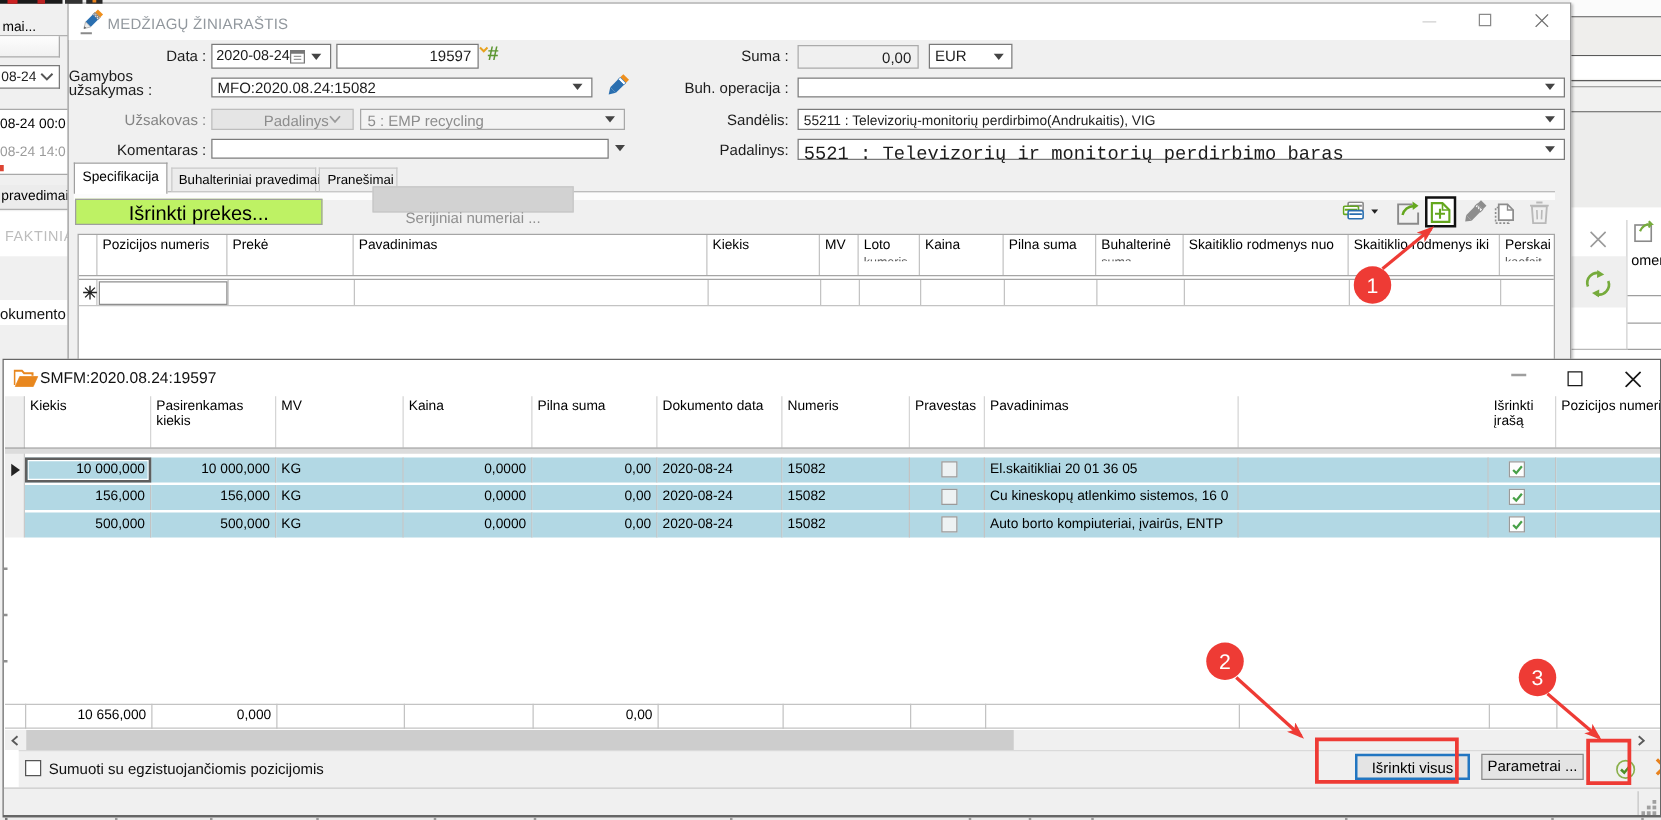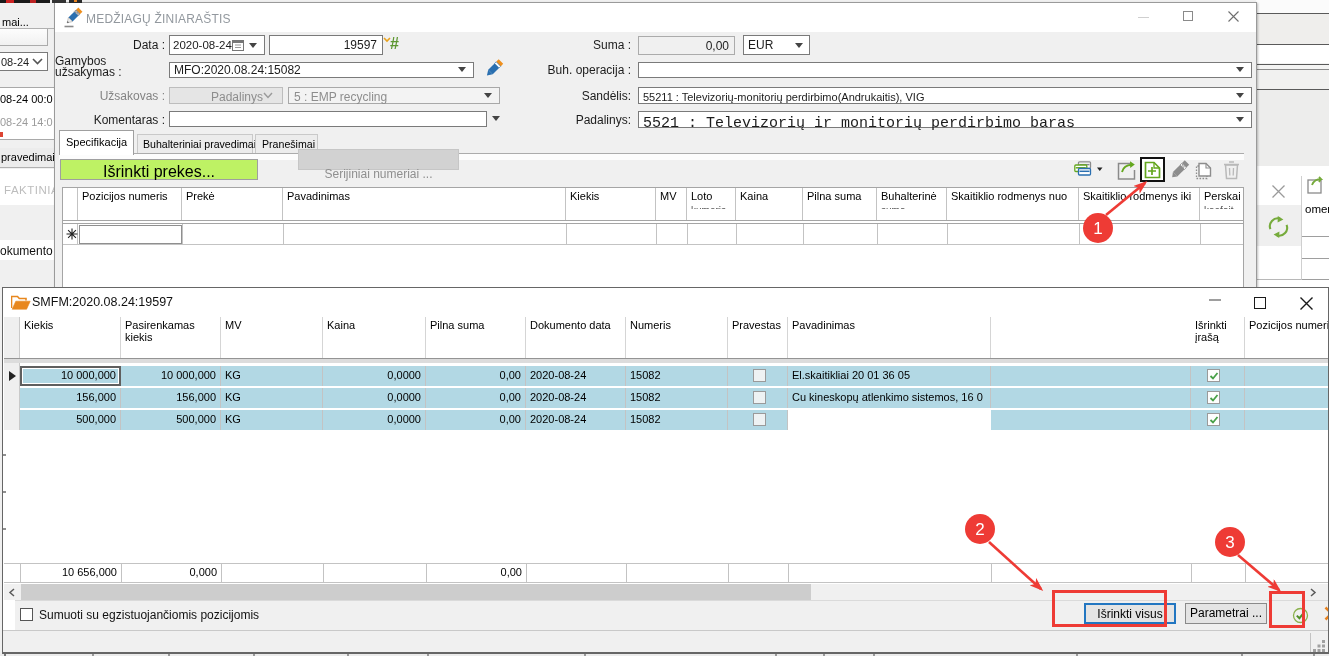--- a/index.html
+++ b/index.html
@@ -332,20 +332,21 @@
   <div class="bluecell" style="left:1242px;top:100px;width:85px;height:20px;border-right:none;"></div>
 
   <div class="bluecell" style="left:17px;top:122px;width:101px;height:20px;text-align:right;padding-right:4px;">500,000</div>
   <div class="bluecell" style="left:118px;top:122px;width:100px;height:20px;text-align:right;padding-right:4px;">500,000</div>
   <div class="bluecell" style="left:218px;top:122px;width:102px;height:20px;padding-left:4px;">KG</div>
   <div class="bluecell" style="left:320px;top:122px;width:103px;height:20px;text-align:right;padding-right:4px;">0,0000</div>
   <div class="bluecell" style="left:423px;top:122px;width:100px;height:20px;text-align:right;padding-right:4px;">0,00</div>
   <div class="bluecell" style="left:523px;top:122px;width:100px;height:20px;padding-left:4px;">2020-08-24</div>
   <div class="bluecell" style="left:623px;top:122px;width:102px;height:20px;padding-left:4px;">15082</div>
   <div class="bluecell" style="left:725px;top:122px;width:60px;height:20px;"></div>
+  <div class="bluecell" style="left:785px;top:122px;width:203px;height:20px;padding-left:4px;">Auto borto kompiuteriai, įvairūs, ENTP</div>
   <div class="bluecell" style="left:988px;top:122px;width:200px;height:20px;"></div>
   <div class="bluecell" style="left:1188px;top:122px;width:54px;height:20px;"></div>
   <div class="bluecell" style="left:1242px;top:122px;width:85px;height:20px;border-right:none;"></div>
 
   <div class="abs" style="left:750px;top:81px;width:13px;height:13px;background:#eef2f3;border:1px solid #9a9a9a;"></div>
   <div class="abs" style="left:750px;top:103px;width:13px;height:13px;background:#eef2f3;border:1px solid #9a9a9a;"></div>
   <div class="abs" style="left:750px;top:125px;width:13px;height:13px;background:#eef2f3;border:1px solid #9a9a9a;"></div>
   <div class="abs" style="left:1204px;top:81px;width:13px;height:13px;background:#fdfdfd;border:1px solid #9a9a9a;"></div>
   <svg class="abs" style="left:1206px;top:83px;" width="10" height="10">
       <path d="M1.5 5 L4 7.5 L8.5 2" stroke="#47a047" stroke-width="1.8" fill="none"></path>

